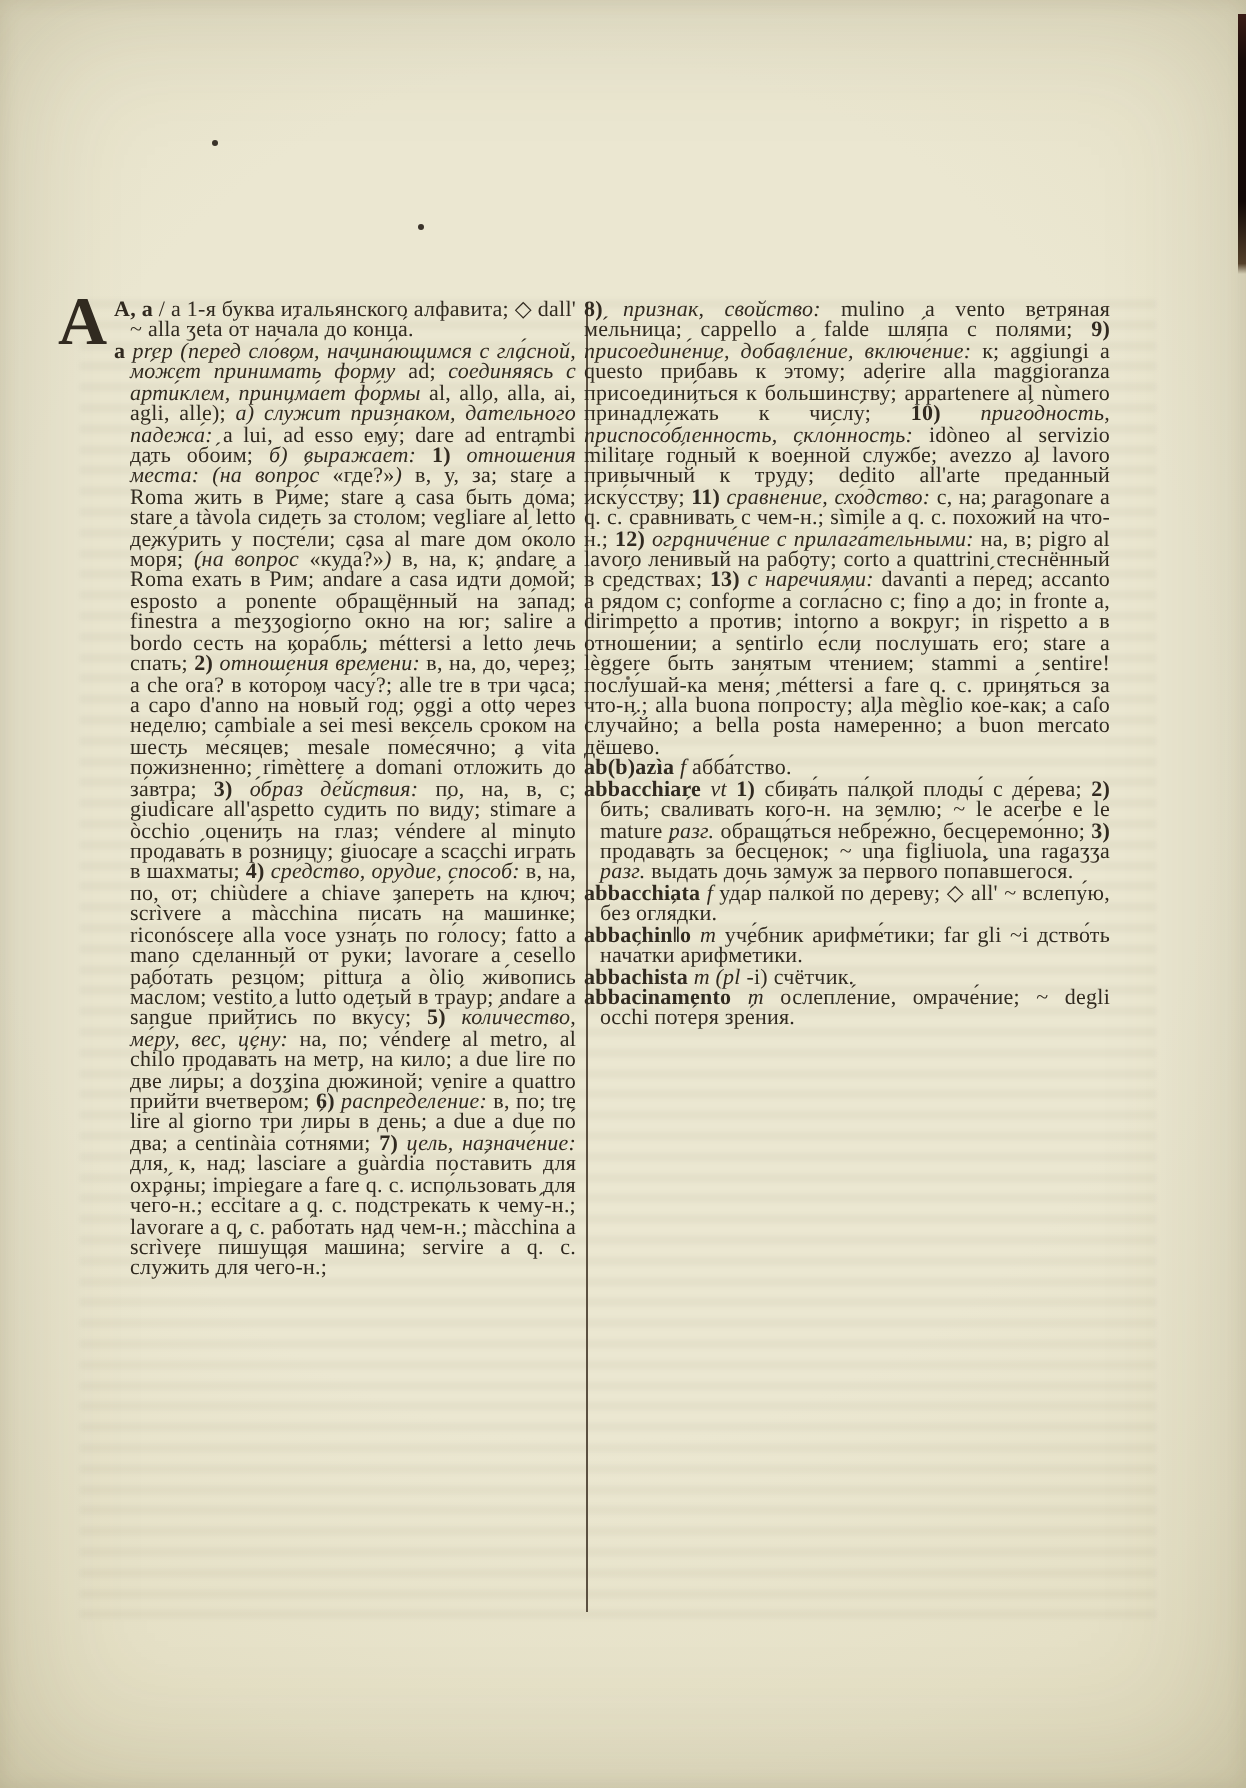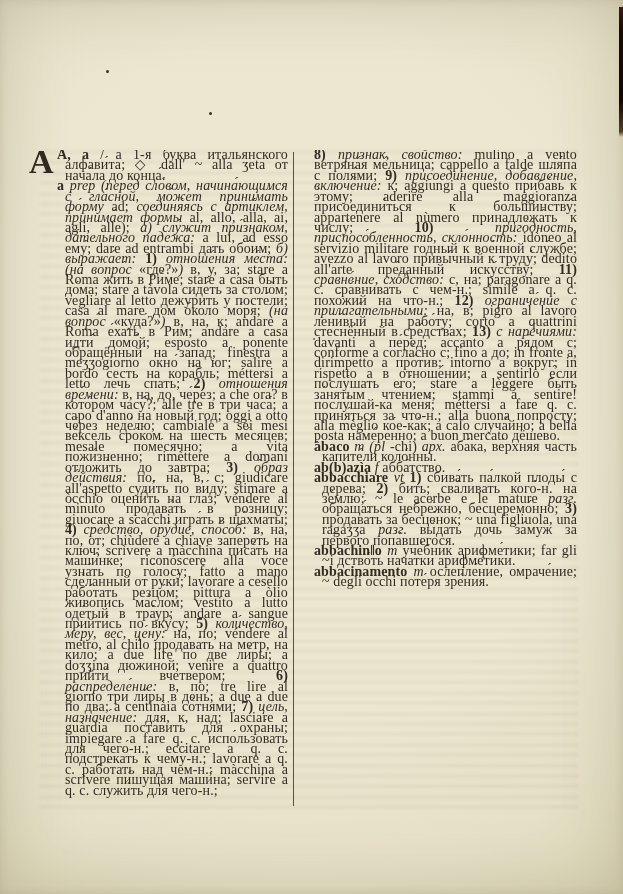--- a/index.html
+++ b/index.html
@@ -35,26 +35,26 @@
     position:absolute;left:293px;top:152px;width:1px;height:654px;
     background:#5b5041;
   }
   .dropcap{
     position:absolute;left:29px;top:146px;
     font-size:34px;line-height:32px;font-weight:bold;
     letter-spacing:0;
   }
   .col{
     position:absolute;top:150px;height:660px;overflow:hidden;
-    font-size:14px;line-height:10.42px;
+    font-size:11px;line-height:10.42px;
     letter-spacing:0.12px;
     text-align:justify;
   }
   .col-left{left:57px;width:231px;}
-  .col-right{left:314px;width:263px;}
+  .col-right{left:292px;width:263px;}
   p.entry{margin:0;padding-left:8px;text-indent:-8px;}
   p.entry.cont{padding-left:0;text-indent:0;}
   .seg-b{font-weight:bold;}
   .seg-i{font-style:italic;}
   .speck{position:absolute;border-radius:50%;background:#3a332a;}
   .speck1{left:106px;top:70px;width:3px;height:3px;}
   .speck2{left:209px;top:112px;width:3px;height:3px;}
   .speck3{left:313px;top:338px;width:2px;height:2px;opacity:.7;}
 </style>
 </head>
@@ -69,19 +69,20 @@
 
   <div class="dropcap">A</div>
 
   <div class="col col-left">
       <p class="entry"><span class="seg-b">A, a </span><span class="seg-r">/ a 1-я бу́ква италья́нского алфави́та; ◇ dall' ~ alla ʒeta от нача́ла до конца́.</span></p>
       <p class="entry"><span class="seg-b">a </span><span class="seg-i">prep (перед сло́вом, начина́ющимся с гла́сной, мо́жет принима́ть фо́рму </span><span class="seg-r">ad; </span><span class="seg-i">соединя́ясь с арти́клем, принима́ет фо́рмы </span><span class="seg-r">al, allo, alla, ai, agli, alle); </span><span class="seg-i">а) слу́жит при́знаком, да́тельного падежа́: </span><span class="seg-r">a lui, ad esso ему́; dare ad entrambi дать обо́им; </span><span class="seg-i">б) выража́ет: </span><span class="seg-b">1) </span><span class="seg-i">отноше́ния ме́ста: (на вопро́с </span><span class="seg-r">«где?»</span><span class="seg-i">) </span><span class="seg-r">в, у, за; stare a Roma жить в Ри́ме; stare a casa быть до́ма; stare a tàvola сиде́ть за столо́м; vegliare al letto дежу́рить у посте́ли; casa al mare дом о́коло мо́ря; </span><span class="seg-i">(на вопро́с </span><span class="seg-r">«куда́?»</span><span class="seg-i">) </span><span class="seg-r">в, на, к; andare a Roma е́хать в Рим; andare a casa идти́ домо́й; esposto a ponente обращённый на за́пад; finestra a meʒʒogiorno окно́ на юг; salire a bordo сесть на кора́бль; méttersi a letto лечь спать; </span><span class="seg-b">2) </span><span class="seg-i">отноше́ния вре́мени: </span><span class="seg-r">в, на, до, че́рез; a che ora? в кото́ром часу́?; alle tre в три часа́; a capo d'anno на но́вый год; oggi a otto че́рез неде́лю; cambiale a sei mesi ве́ксель сро́ком на шесть ме́сяцев; mesale поме́сячно; a vita пожи́зненно; rimèttere a domani отложи́ть до за́втра; </span><span class="seg-b">3) </span><span class="seg-i">о́браз де́йствия: </span><span class="seg-r">по, на, в, с; giudicare all'aspetto суди́ть по ви́ду; stimare a òcchio оцени́ть на глаз; véndere al minuto продава́ть в ро́зницу; giuocare a scacchi игра́ть в ша́хматы; </span><span class="seg-b">4) </span><span class="seg-i">сре́дство, ору́дие, спо́соб: </span><span class="seg-r">в, на, по, от; chiùdere a chiave запере́ть на ключ; scrìvere a màcchina писа́ть на маши́нке; riconóscere alla voce узна́ть по го́лосу; fatto a mano сде́ланный от руки́; lavorare a cesello рабо́тать резцо́м; pittura a òlio жи́вопись ма́слом; vestito a lutto оде́тый в тра́ур; andare a sangue прийти́сь по вку́су; </span><span class="seg-b">5) </span><span class="seg-i">коли́чество, ме́ру, вес, це́ну: </span><span class="seg-r">на, по; véndere al metro, al chilo продава́ть на метр, на кило́; a due lire по две ли́ры; a doʒʒina дю́жиной; venire a quattro прийти́ вчетверо́м; </span><span class="seg-b">6) </span><span class="seg-i">распределе́ние: </span><span class="seg-r">в, по; tre lire al giorno три ли́ры в день; a due a due по́ два; a centinàia со́тнями; </span><span class="seg-b">7) </span><span class="seg-i">цель, назначе́ние: </span><span class="seg-r">для, к, над; lasciare a guàrdia поста́вить для охра́ны; impiegare a fare q. c. испо́льзовать для чего́-н.; eccitare a q. c. подстрека́ть к чему́-н.; lavorare a q. c. рабо́тать над чем-н.; màcchina a scrìvere пи́шущая маши́на; servire a q. c. служи́ть для чего́-н.;</span></p>
     </div>
   <div class="divider"></div>
   <div class="col col-right">
       <p class="entry cont"><span class="seg-b">8) </span><span class="seg-i">при́знак, сво́йство: </span><span class="seg-r">mulino a vento ветряна́я ме́льница; cappello a falde шля́па с поля́ми; </span><span class="seg-b">9) </span><span class="seg-i">присоедине́ние, добавле́ние, включе́ние: </span><span class="seg-r">к; aggiungi a questo приба́вь к э́тому; aderire alla maggioranza присоедини́ться к большинству́; appartenere al nùmero принадлежа́ть к числу́; </span><span class="seg-b">10) </span><span class="seg-i">приго́дность, приспосо́бленность, скло́нность: </span><span class="seg-r">idòneo al servizio militare го́дный к вое́нной слу́жбе; avezzo al lavoro привы́чный к труду́; dedito all'arte пре́данный иску́сству; </span><span class="seg-b">11) </span><span class="seg-i">сравне́ние, схо́дство: </span><span class="seg-r">с, на; paragonare a q. c. сра́внивать с чем-н.; sìmile a q. c. похо́жий на что-н.; </span><span class="seg-b">12) </span><span class="seg-i">ограниче́ние с прилага́тельными: </span><span class="seg-r">на, в; pigro al lavoro лени́вый на рабо́ту; corto a quattrini стеснённый в сре́дствах; </span><span class="seg-b">13) </span><span class="seg-i">с наре́чиями: </span><span class="seg-r">davanti a пе́ред; accanto a ря́дом с; conforme a согла́сно с; fino a до; in fronte a, dirimpetto a про́тив; intorno a вокру́г; in rispetto a в отноше́нии; a sentirlo е́сли послу́шать его́; stare a lèggere быть за́нятым чте́нием; stammi a sentire! послу́шай-ка меня́; méttersi a fare q. c. приня́ться за что-н.; alla buona по́просту; alla mèglio ко́е-ка́к; a caſo случа́йно; a bella posta наме́ренно; a buon mercato дёшево.</span></p>
-      <p class="entry"><span class="seg-b">àbaco </span><span class="seg-i">m (pl </span><span class="seg-r">-chi) </span><span class="seg-i">арх. </span><span class="seg-r">аба́ка, ве́рхняя часть капите́ли коло́нны.</span></p>
       <p class="entry"><span class="seg-b">ab(b)azìa </span><span class="seg-i">f </span><span class="seg-r">абба́тство.</span></p>
       <p class="entry"><span class="seg-b">abbacchiare </span><span class="seg-i">vt </span><span class="seg-b">1) </span><span class="seg-r">сбива́ть па́лкой плоды́ с де́рева; </span><span class="seg-b">2) </span><span class="seg-r">бить; сва́ливать кого́-н. на зе́млю; ~ le acerbe e le mature </span><span class="seg-i">разг. </span><span class="seg-r">обраща́ться небре́жно, бесцеремо́нно; </span><span class="seg-b">3) </span><span class="seg-r">продава́ть за бесце́нок; ~ una figliuola, una ragaʒʒa </span><span class="seg-i">разг. </span><span class="seg-r">вы́дать дочь за́муж за пе́рвого попа́вшегося.</span></p>
+      <p class="entry"><span class="seg-b">abbacchiata </span><span class="seg-i">f </span><span class="seg-r">уда́р па́лкой по де́реву; ◇ all' ~ вслепу́ю, без огля́дки.</span></p>
       <p class="entry"><span class="seg-b">abbachin‖o </span><span class="seg-i">m </span><span class="seg-r">уче́бник арифме́тики; far gli ~i дство́ть нача́тки арифме́тики.</span></p>
+      <p class="entry"><span class="seg-b">abbachista </span><span class="seg-i">m (pl </span><span class="seg-r">-i) счётчик.</span></p>
       <p class="entry"><span class="seg-b">abbacinamento </span><span class="seg-i">m </span><span class="seg-r">ослепле́ние, омраче́ние; ~ degli occhi поте́ря зре́ния.</span></p>
     </div>
 </div>
 
 </body></html>

